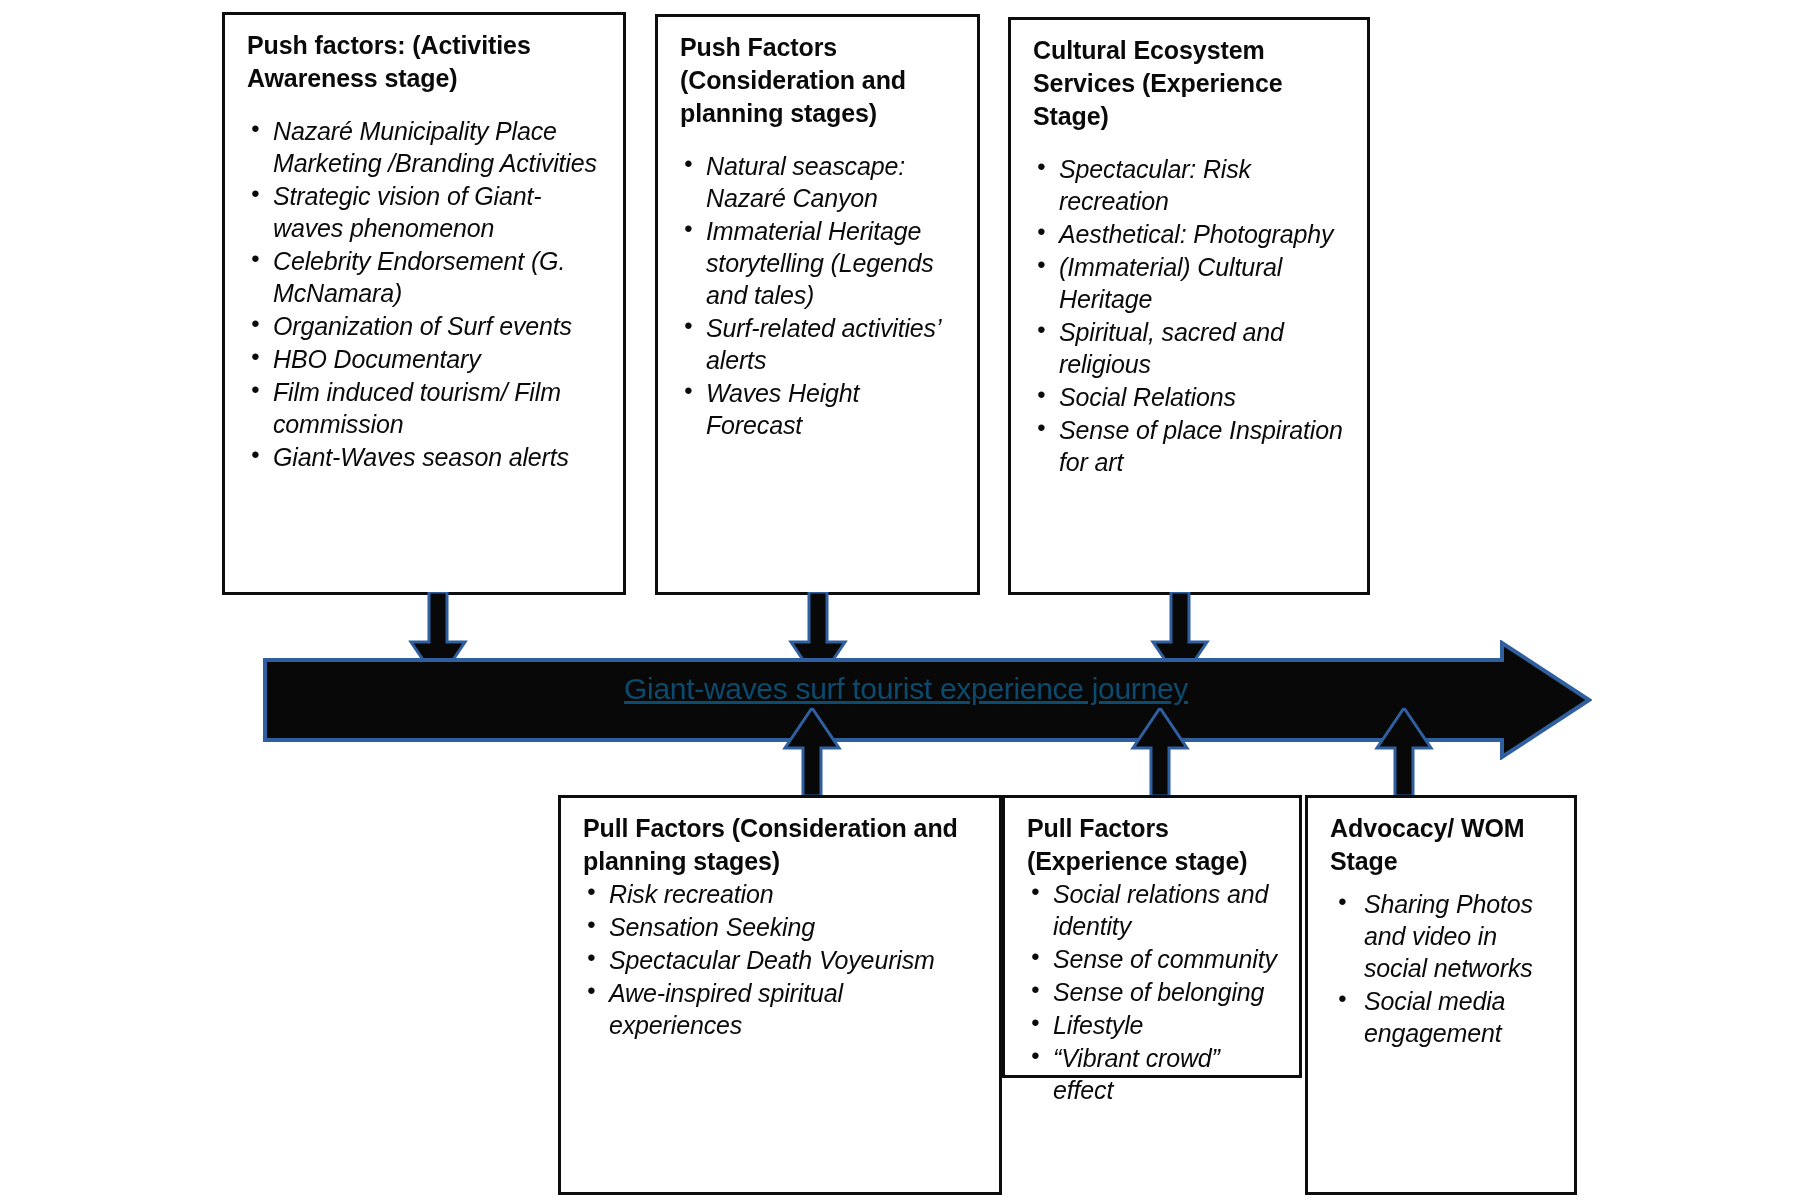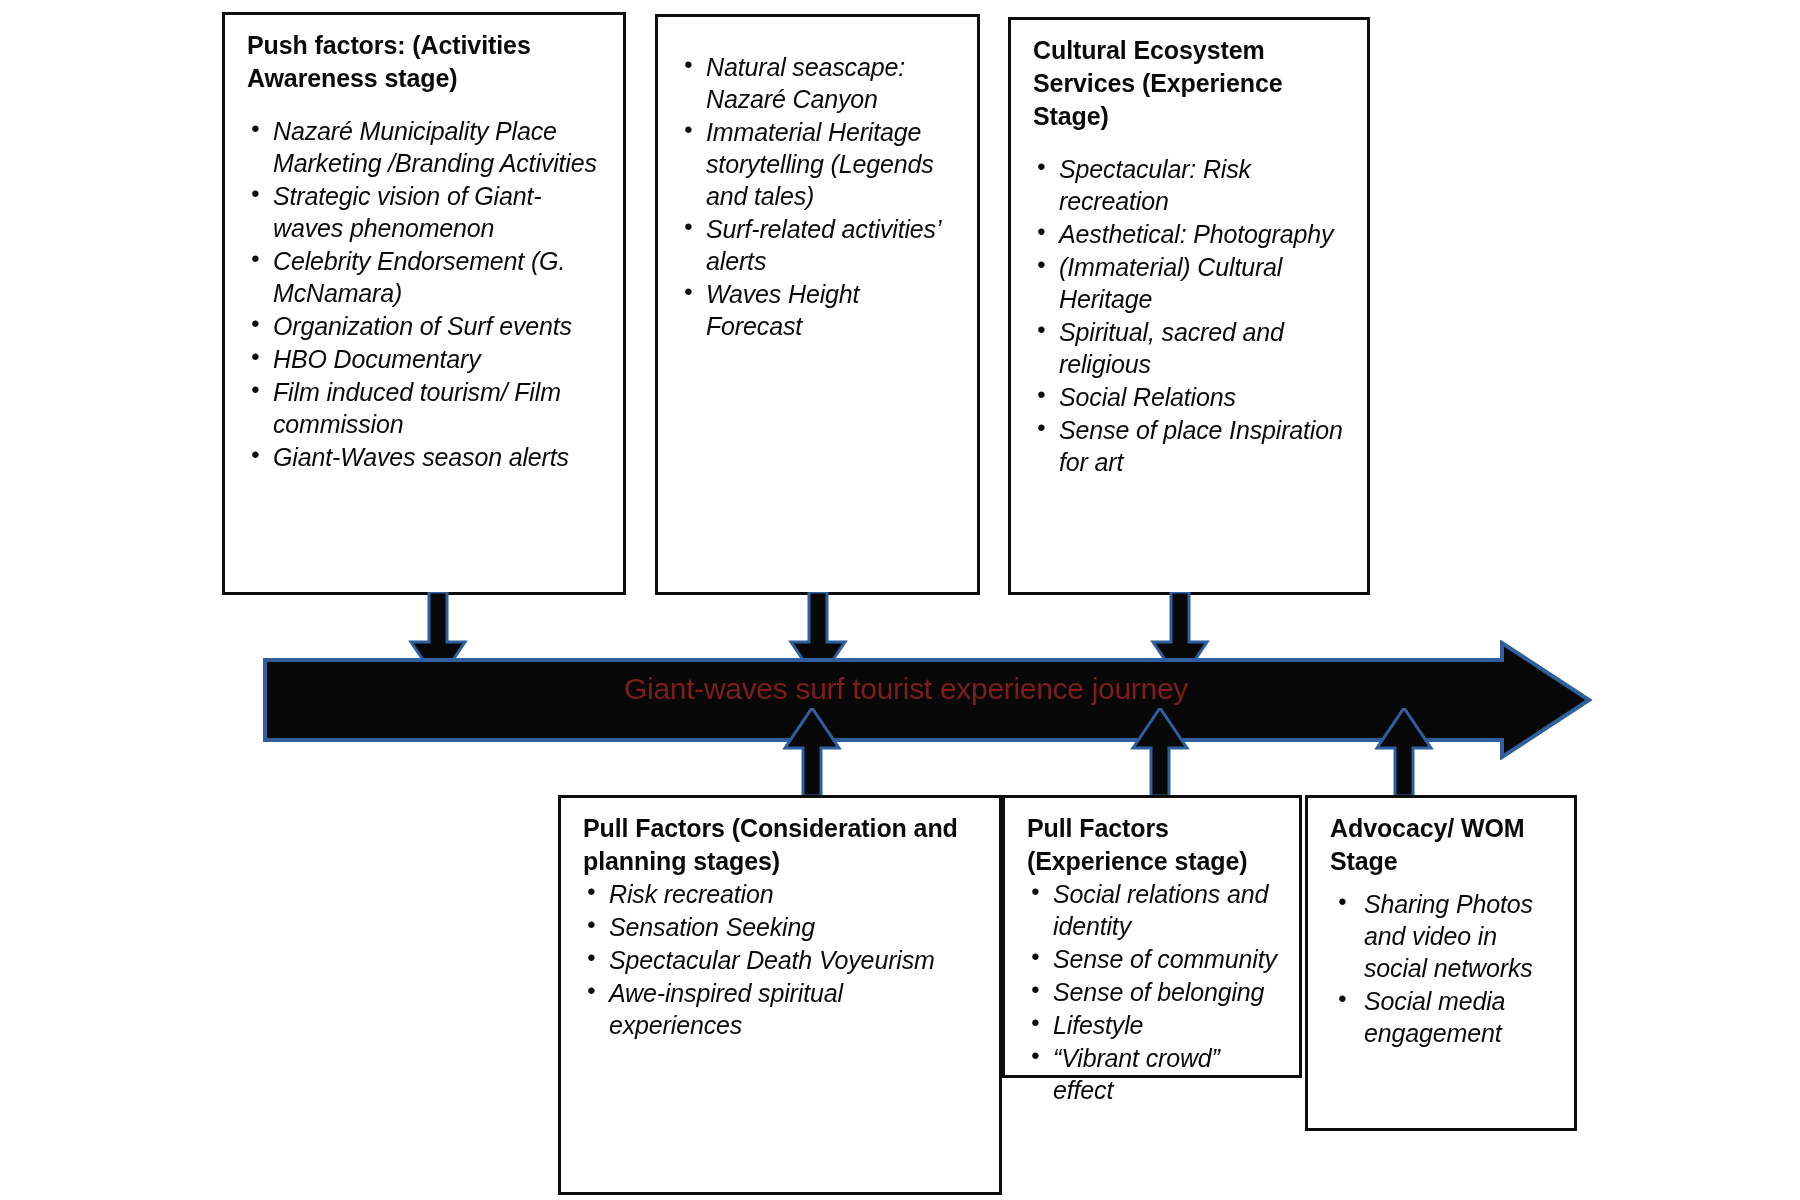--- a/index.html
+++ b/index.html
@@ -60,46 +60,47 @@
   .bullets.wide li::before { left: 8px; }
   .gap-before { margin-top: 20px; }
   .gap-small { margin-top: 10px; }
 
   
   #box-push-awareness { left: 222px;  top: 12px;  width: 404px;  height: 583px; }
   #box-push-planning  { left: 655px;  top: 14px;  width: 325px;  height: 581px; }
   #box-ces            { left: 1008px; top: 17px;  width: 362px;  height: 578px; }
   #box-pull-planning  { left: 558px;  top: 795px; width: 444px;  height: 400px; }
   #box-pull-exp       { left: 1002px; top: 795px; width: 300px;  height: 283px; }
-  #box-advocacy       { left: 1305px; top: 795px; width: 272px;  height: 336px; }
+  #box-advocacy       { left: 1305px; top: 795px; width: 272px;  height: 400px; }
 
   
   #journey-arrow {
     position: absolute;
     left: 262px;
     top: 640px;
     width: 1330px;
     height: 120px;
   }
   #journey-arrow svg { display: block; width: 100%; height: 100%; }
   #journey-label {
     position: absolute;
     left: 266px;
     top: 660px;
     width: 1280px;
     height: 58px;
     display: flex;
     align-items: center;
     justify-content: center;
-    color: #7f1d1d;
+    color: #0c4a6e;
     font-size: 30px;
     letter-spacing: -0.3px;
     pointer-events: none;
     overflow: hidden;
     white-space: nowrap;
+    text-decoration: underline;
   }
 
   
   .conn {
     position: absolute;
     width: 60px;
   }
   .conn svg { display: block; width: 100%; height: 100%; }
   .conn-down { height: 92px; }
   .conn-up   { height: 90px; }
@@ -123,20 +124,21 @@
       <li>Strategic vision of Giant-waves phenomenon</li>
       <li>Celebrity Endorsement (G. McNamara)</li>
       <li>Organization of Surf events</li>
       <li>HBO Documentary</li>
       <li>Film induced tourism/ Film commission</li>
       <li>Giant-Waves season alerts</li>
     </ul>
   </div>
 
   <div class="box" id="box-push-planning">
+    <div class="box-title">Push Factors (Consideration and planning stages)</div>
     <ul class="bullets gap-before">
       <li>Natural seascape: Nazaré Canyon</li>
       <li>Immaterial Heritage storytelling (Legends and tales)</li>
       <li>Surf-related activities’ alerts</li>
       <li>Waves Height Forecast</li>
     </ul>
   </div>
 
   <div class="box" id="box-ces">
     <div class="box-title">Cultural Ecosystem Services (Experience Stage)</div>

